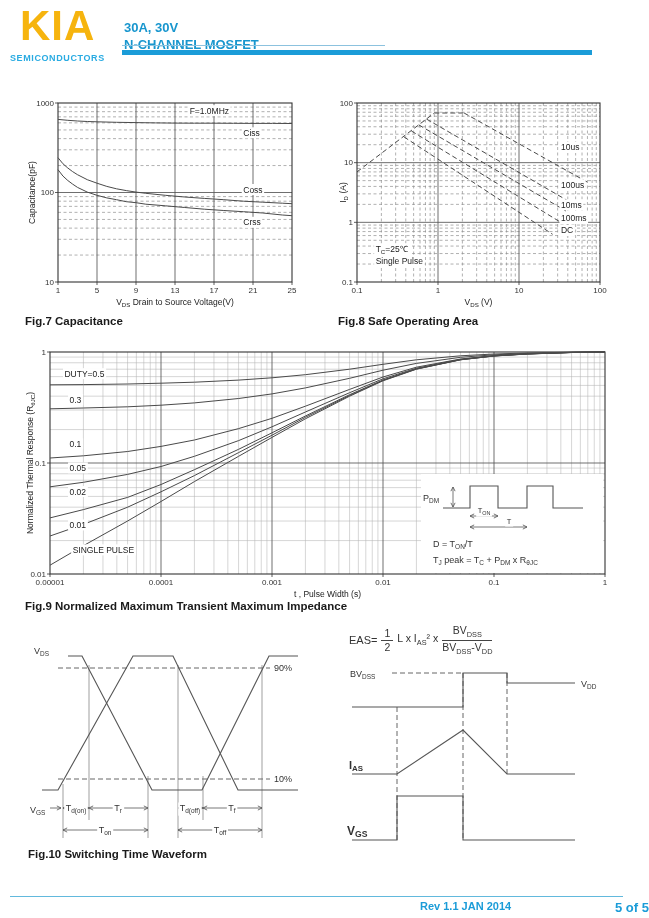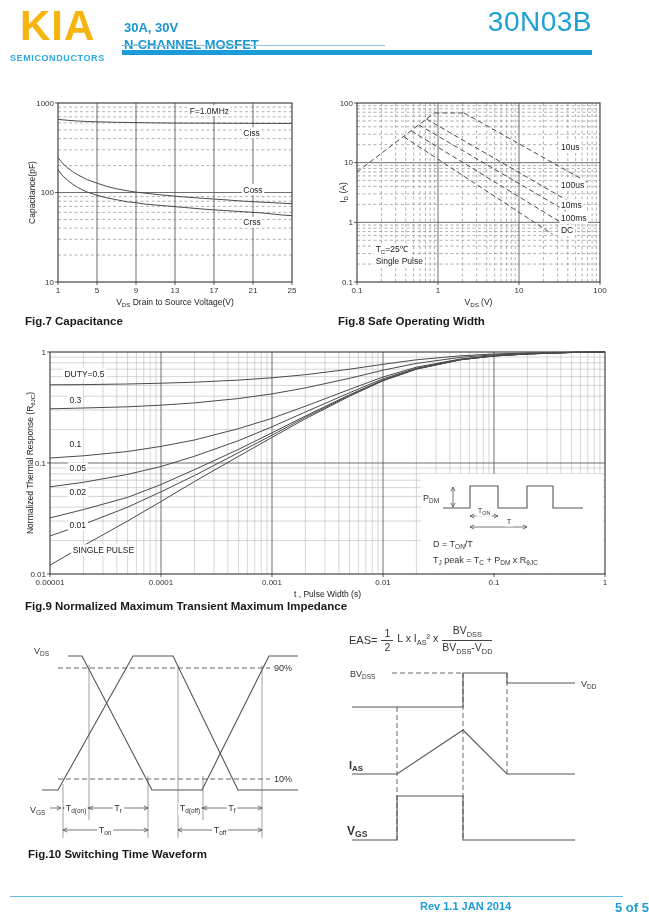--- a/index.html
+++ b/index.html
@@ -45,21 +45,20 @@
 <body>
 
 <div id="page">
 
   <div class="logo">KIA</div>
   <div class="logo-sub">SEMICONDUCTORS</div>
   <div class="spec">
     <div>30A, 30V</div>
     <div>N-CHANNEL MOSFET</div>
   </div>
-  <div class="part">30N03B</div>
   <div class="hr-thin"></div>
   <div class="hr-thick"></div>
 
   <svg class="chart" width="295" height="222" style="left:25px;top:95px">
       <line x1="33" x2="267" y1="160.05781538807366" y2="160.05781538807366" stroke="#8f8f8f" stroke-width="0.7" stroke-dasharray="3,2.5"></line>
       <line x1="33" x2="267" y1="144.2976477025902" y2="144.2976477025902" stroke="#8f8f8f" stroke-width="0.7" stroke-dasharray="3,2.5"></line>
       <line x1="33" x2="267" y1="133.11563077614736" y2="133.11563077614736" stroke="#8f8f8f" stroke-width="0.7" stroke-dasharray="3,2.5"></line>
       <line x1="33" x2="267" y1="124.44218461192632" y2="124.44218461192632" stroke="#8f8f8f" stroke-width="0.7" stroke-dasharray="3,2.5"></line>
       <line x1="33" x2="267" y1="117.35546309066389" y2="117.35546309066389" stroke="#8f8f8f" stroke-width="0.7" stroke-dasharray="3,2.5"></line>
       <line x1="33" x2="267" y1="111.363725418724" y2="111.363725418724" stroke="#8f8f8f" stroke-width="0.7" stroke-dasharray="3,2.5"></line>
@@ -202,21 +201,21 @@
       <rect x="221.4996337890625" y="104.33206176757812" width="23.796875" height="11" fill="#fff"></rect>
       <text x="222.9996291301089" y="112.8320630950511" class="cl wbg" text-anchor="start"><tspan>10ms</tspan></text>
       <rect x="221.4996337890625" y="117.32341766357422" width="28.515625" height="11" fill="#fff"></rect>
       <text x="222.9996291301089" y="125.82341670586871" class="cl wbg" text-anchor="start"><tspan>100ms</tspan></text>
       <rect x="221.4996337890625" y="129.9961700439453" width="15.28125" height="11" fill="#fff"></rect>
       <text x="222.9996291301089" y="138.4961697203096" class="cl wbg" text-anchor="start"><tspan>DC</tspan></text>
       <text x="140.5" y="210" text-anchor="middle" class="at"><tspan>V</tspan><tspan dy="2.2" font-size="72%">DS</tspan><tspan dy="-2.2"> (V)</tspan></text>
       <text x="8" y="97.5" text-anchor="middle" class="at" transform="rotate(-90 8 97.5)"><tspan>I</tspan><tspan dy="2.2" font-size="72%">D</tspan><tspan dy="-2.2"> (A)</tspan></text>
     </svg>
   <div class="cap" style="left:25px;top:315px;width:295px">Fig.7 Capacitance</div>
-  <div class="cap" style="left:338px;top:315px;width:300px">Fig.8 Safe Operating Width</div>
+  <div class="cap" style="left:338px;top:315px;width:300px">Fig.8 Safe Operating Area</div>
 
   <svg class="chart" width="610" height="258" style="left:25px;top:345px">
       <line x1="58.41432951870192" x2="58.41432951870192" y1="7" y2="229" stroke="#b3b3b3" stroke-width="0.55"></line>
       <line x1="77.96045927388255" x2="77.96045927388255" y1="7" y2="229" stroke="#b3b3b3" stroke-width="0.55"></line>
       <line x1="91.82865903740384" x2="91.82865903740384" y1="7" y2="229" stroke="#b3b3b3" stroke-width="0.55"></line>
       <line x1="102.58567048129808" x2="102.58567048129808" y1="7" y2="229" stroke="#b3b3b3" stroke-width="0.55"></line>
       <line x1="111.37478879258447" x2="111.37478879258447" y1="7" y2="229" stroke="#b3b3b3" stroke-width="0.55"></line>
       <line x1="118.80588244158251" x2="118.80588244158251" y1="7" y2="229" stroke="#b3b3b3" stroke-width="0.55"></line>
       <line x1="125.24298855610576" x2="125.24298855610576" y1="7" y2="229" stroke="#b3b3b3" stroke-width="0.55"></line>
       <line x1="130.9209185477651" x2="130.9209185477651" y1="7" y2="229" stroke="#b3b3b3" stroke-width="0.55"></line>

